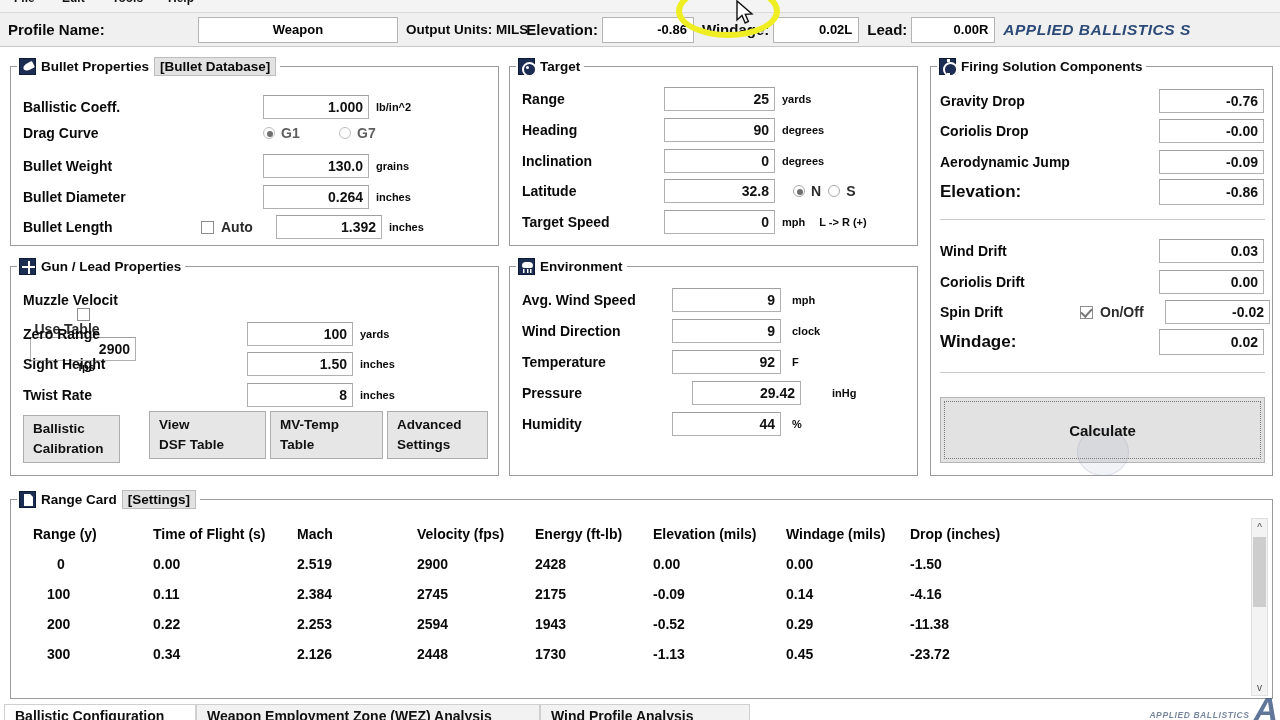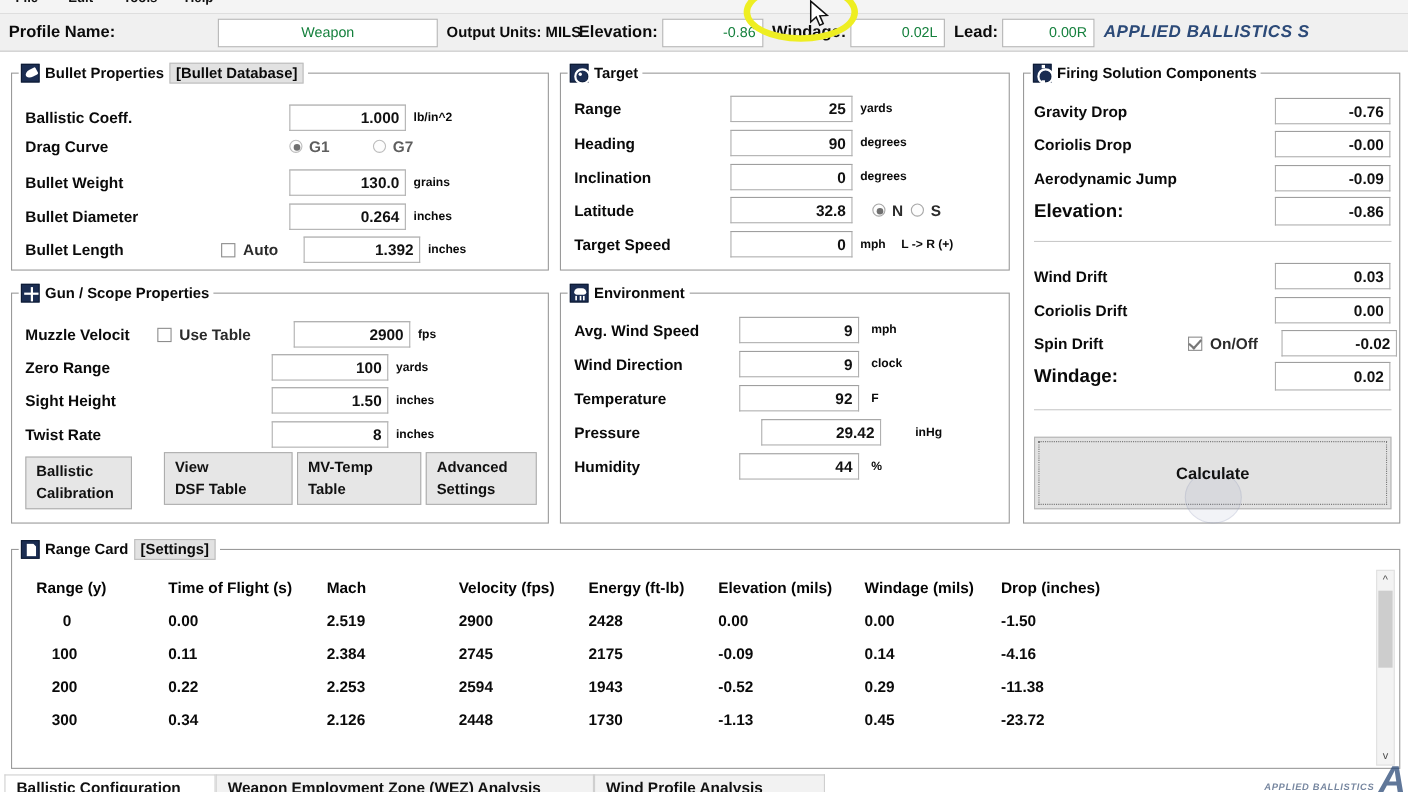--- a/index.html
+++ b/index.html
@@ -39,21 +39,21 @@
   }
   .topbar .lbl {
     font-size: 15px; font-weight: bold; color: #0b0b0b;
     white-space: nowrap;
   }
   .topbar .lbl.sm { font-size: 13.5px; }
   .tb-field {
     background: #ffffff;
     border: 1px solid #b4b4b4;
     height: 26px;
-    font-size: 13px; font-weight: normal; color: #15803d;
+    font-size: 13px; font-weight: bold; color: #000000;
     display: flex; align-items: center;
     padding: 0 6px;
   }
   .tb-field.center { justify-content: center; }
   .tb-field.right { justify-content: flex-end; }
   .ab-logo {
     font-size: 15.5px; font-weight: bold; font-style: italic;
     color: #2c4a78; letter-spacing: 0.5px; white-space: nowrap;
   }
 
@@ -337,24 +337,24 @@
       <span class="cbox"></span>
       <span class="rlabel" style="margin-left:7px;width:55px">Auto</span>
       <span class="fld" style="width:106px">1.392</span>
       <span class="unit" style="margin-left:7px">inches</span>
     </div>
   </div>
 
   <div class="group" style="left:10px; top:266px; width:489px; height:210px;">
     <div class="legend">
       <span class="gicon cross"></span>
-      <span class="legend-text">Gun / Scope   Properties</span>
-    </div>
-
-    <div class="row" style="left:12px; top:25px;">
+      <span class="legend-text">Gun / Lead   Properties</span>
+    </div>
+
+    <div class="row" style="left:12px; top:25px;flex-direction:column;">
       <span class="flabel" style="width:120px;overflow:hidden">Muzzle Velocit</span>
       <span class="cbox"></span>
       <span class="rlabel" style="margin-left:7px;width:104px">Use Table</span>
       <span class="fld" style="width:106px">2900</span>
       <span class="unit" style="margin-left:7px">fps</span>
     </div>
 
     <div class="row" style="left:12px; top:55px;">
       <span class="flabel" style="width:224px">Zero Range</span>
       <span class="fld" style="width:106px">100</span>

